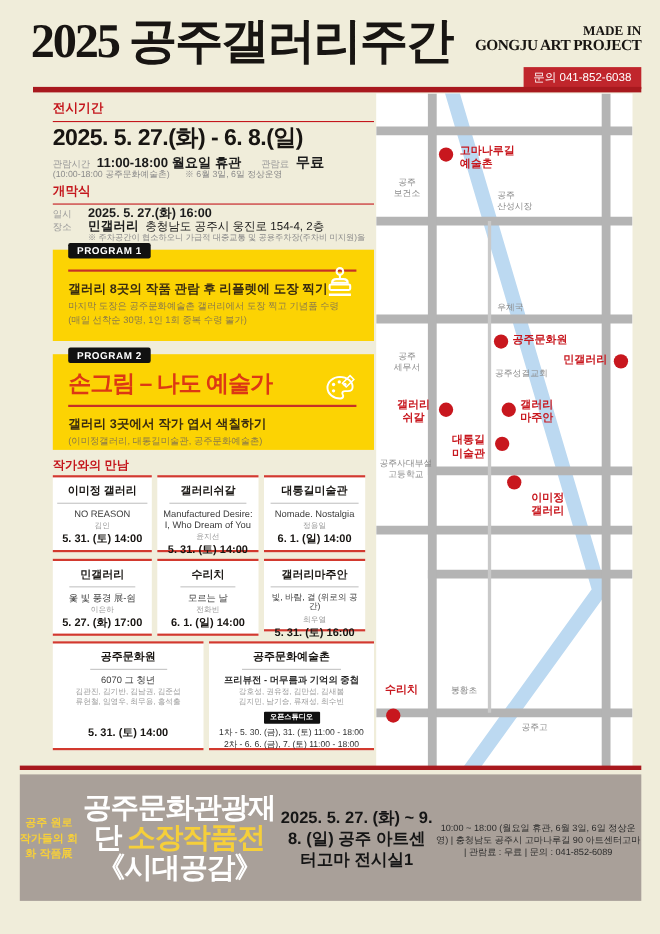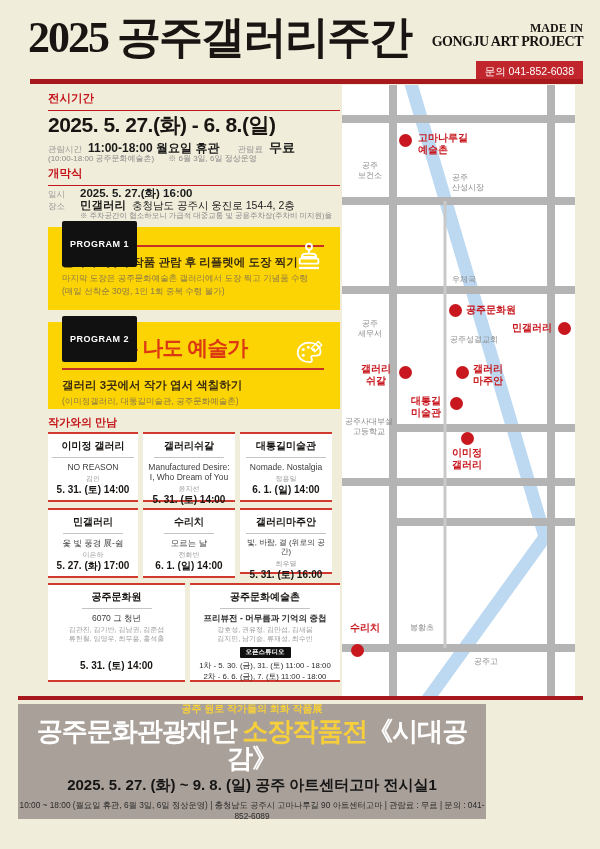--- a/index.html
+++ b/index.html
@@ -45,21 +45,21 @@
   .small-note{font-size:8px;color:#8a8a8a;}
   .tiny-note{font-size:7.5px;color:#8a8a8a;}
 
   
   .prog{
     left:48px;width:292px;background:#fcd303;box-sizing:border-box;
     padding:12px 14px 10px 14px;
   }
   .prog-badge{
     position:absolute;top:-6px;left:14px;background:#111;color:#fff;
-    font-size:9px;font-weight:bold;padding:18px 8px;letter-spacing:0.5px;border-radius:2px;
+    font-size:9px;font-weight:bold;padding:2px 8px;letter-spacing:0.5px;border-radius:2px;
   }
   .prog-title{font-size:21px;font-weight:bold;color:#dc3814;letter-spacing:-1px;}
   .prog-rule{height:2px;background:#c53127;margin:6px 0 8px 0;width:262px;}
   .prog-desc{font-size:11.5px;font-weight:bold;color:#3a2c10;}
   .prog-note{font-size:8.5px;color:#8a7a4a;margin-top:3px;}
   .prog-icon{position:absolute;right:16px;top:14px;width:30px;height:34px;}
 
   
   .meet-head{color:#c4161c;font-weight:bold;font-size:11px;}
   .cell{
@@ -94,22 +94,22 @@
   .map-venue{
     position:absolute;color:#c8171e;font-weight:bold;font-size:10px;line-height:1.2;
   }
   .map-landmark{
     position:absolute;color:#8c8c8c;font-size:8px;line-height:1.25;
   }
 
   
   .footer-rule{left:18px;top:696px;width:565px;height:4px;background:#a8191e;}
   .footer-box{
-    left:18px;top:704px;width:468px;height:115px;background:#a9a099;
-    display:flex;flex-direction:column;align-items:center;justify-content:center;
+    left:18px;top:704px;width:565px;height:115px;background:#a9a099;
+    display:flex;flex-direction:row;align-items:center;justify-content:center;
     text-align:center;gap:2px;
   }
   .footer-sub{color:#f6cf3a;font-size:10px;font-weight:bold;}
   .footer-title{
     font-family:"Liberation Serif", serif;font-weight:bold;font-size:26px;
     letter-spacing:-1px;line-height:1.05;
   }
   .footer-title .w{color:#ffffff;}
   .footer-title .y{color:#f6cf3a;}
   .footer-date{color:#151515;font-size:15px;font-weight:bold;margin-top:2px;}
@@ -269,21 +269,21 @@
   <div class="map-venue pre" style="left:76px;top:47px;">고마나루길
 예술촌</div>
   <div class="map-venue" style="left:124px;top:219px;">공주문화원</div>
   <div class="map-venue" style="left:170px;top:237px;">민갤러리</div>
   <div class="map-venue pre" style="left:14px;top:278px;width:40px;text-align:center;">갤러리
 쉬갈</div>
   <div class="map-venue pre" style="left:131px;top:278px;">갤러리
 마주안</div>
   <div class="map-venue pre" style="left:64px;top:310px;width:40px;text-align:center;">대통길
 미술관</div>
-  <div class="map-venue pre" style="left:110px;top:362px;width:48px;text-align:left;">이미정
+  <div class="map-venue pre" style="left:123px;top:362px;width:48px;text-align:right;">이미정
 갤러리</div>
   <div class="map-venue" style="left:8px;top:537px;">수리치</div>
 
   <div class="map-landmark pre" style="left:8px;top:76px;width:40px;text-align:center;">공주
 보건소</div>
   <div class="map-landmark pre" style="left:110px;top:88px;">공주
 산성시장</div>
   <div class="map-landmark" style="left:110px;top:190px;">우체국</div>
   <div class="map-landmark pre" style="left:8px;top:234px;width:40px;text-align:center;">공주
 세무서</div>

